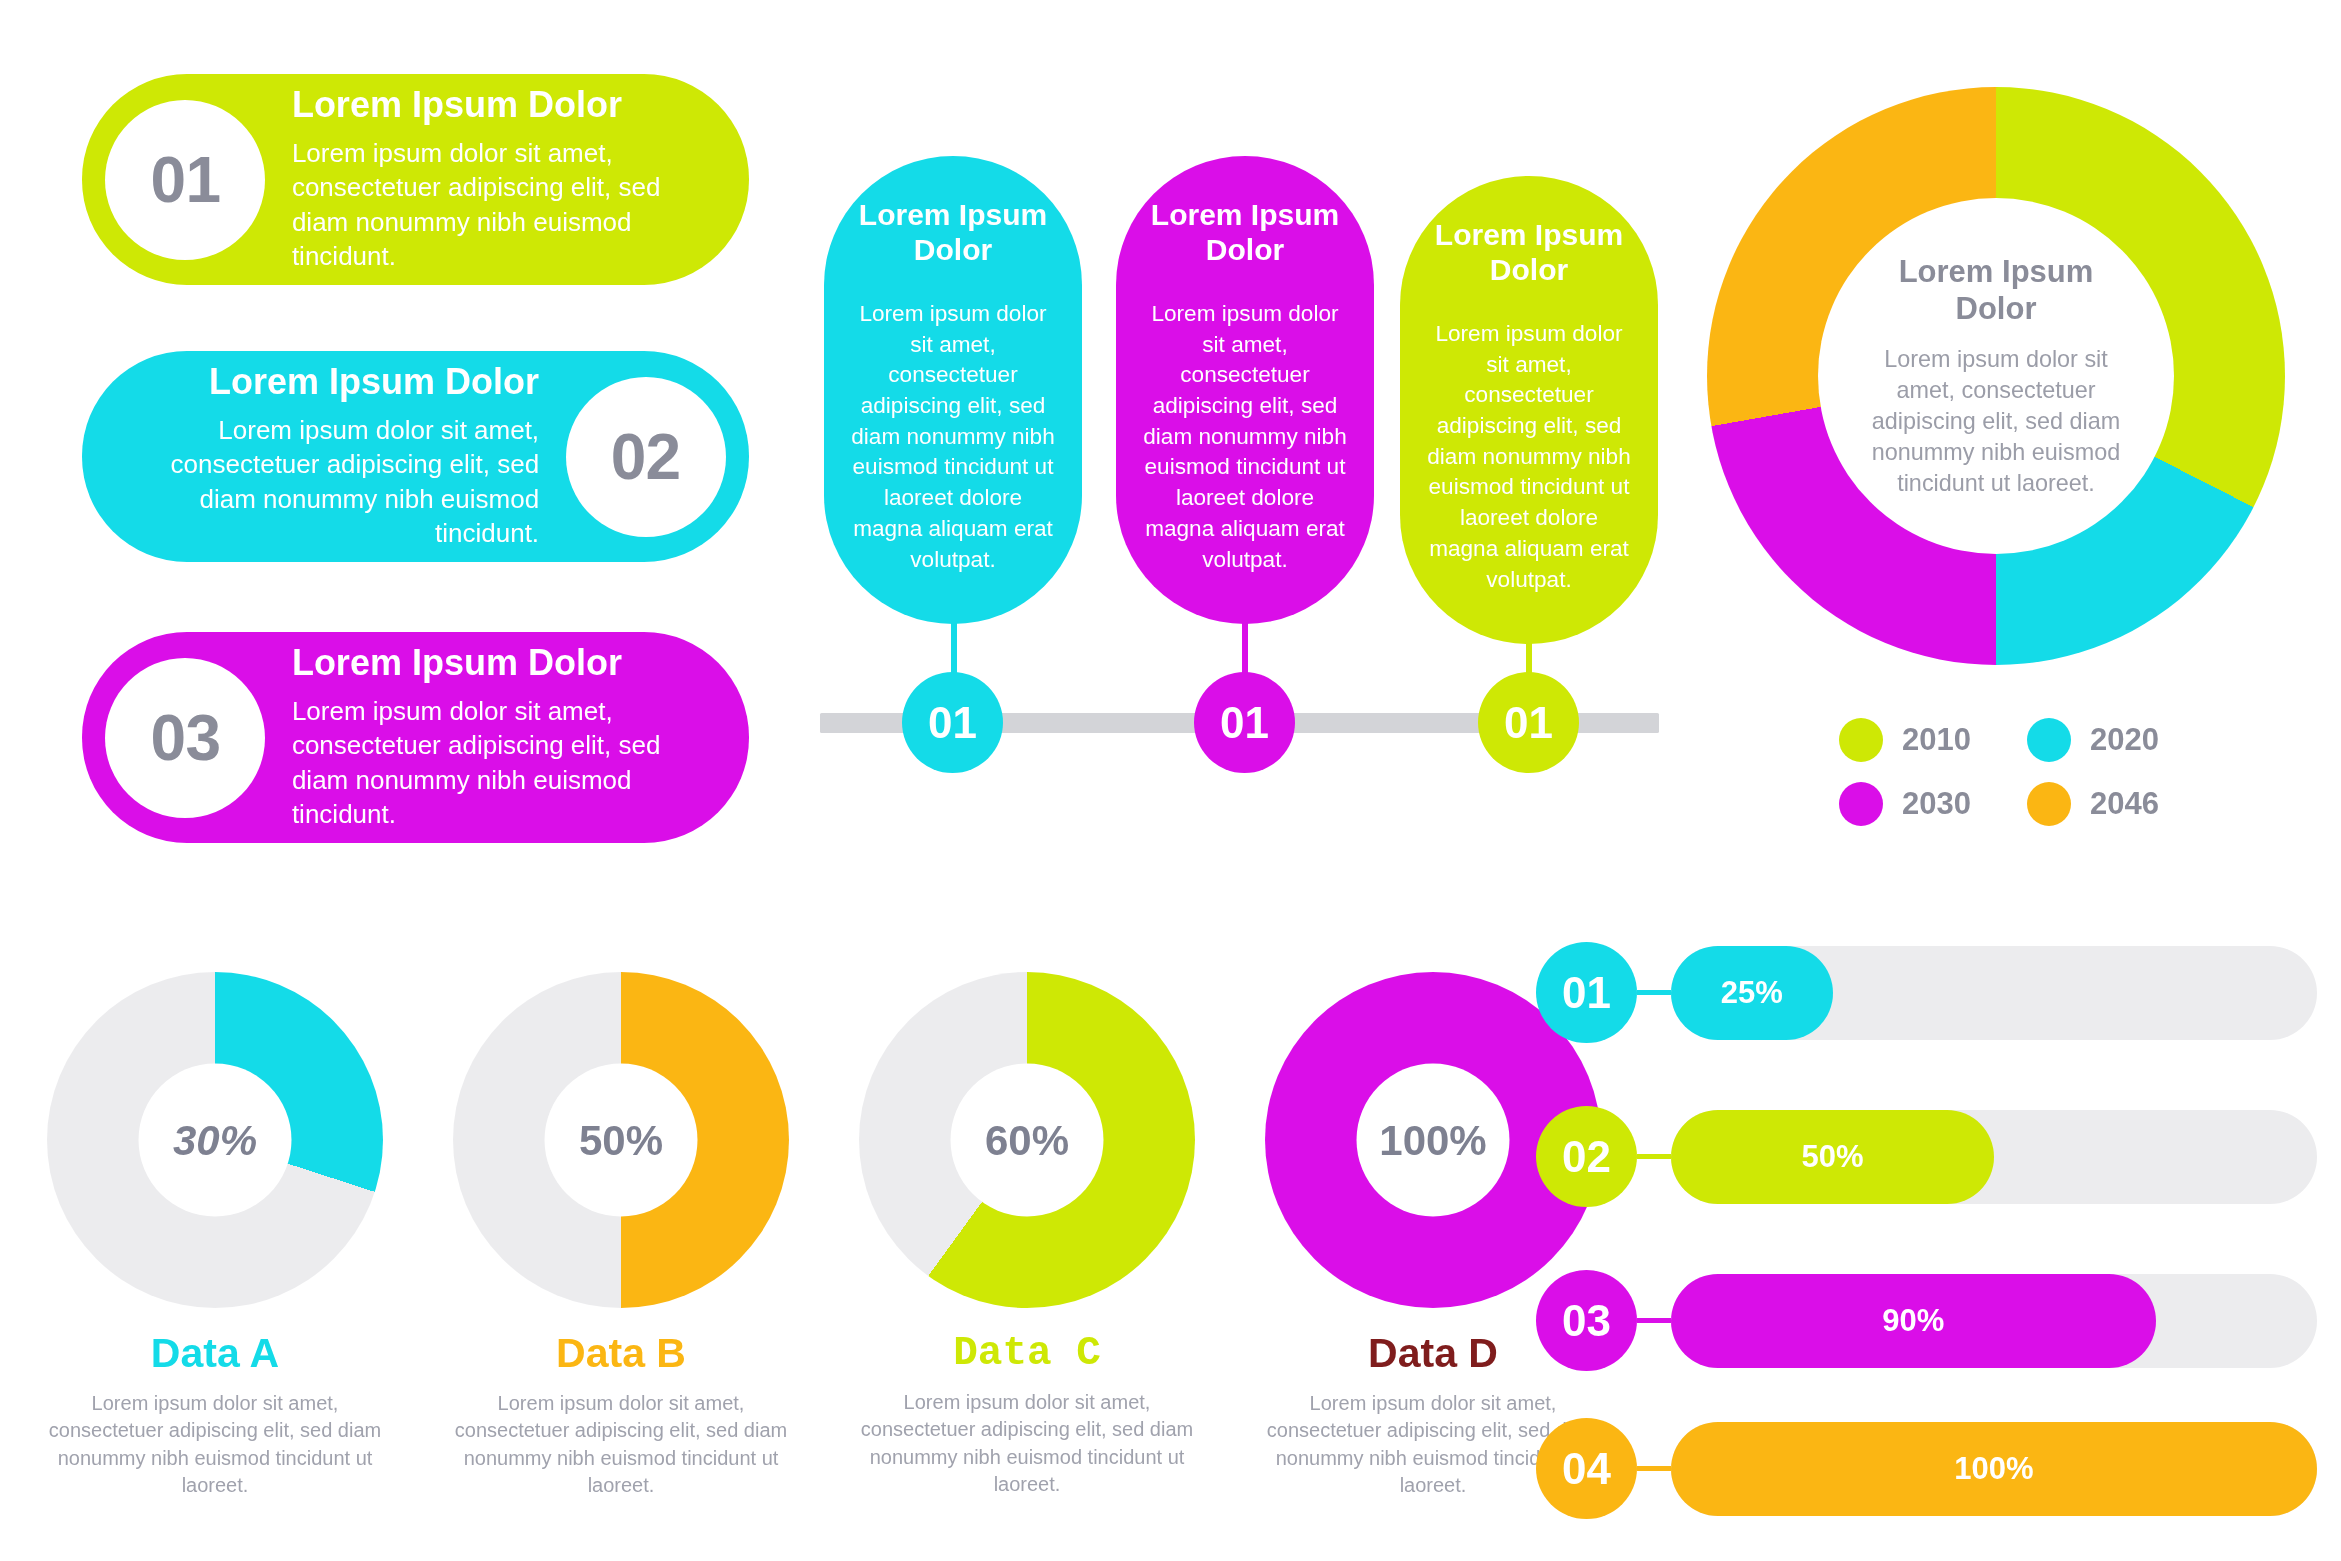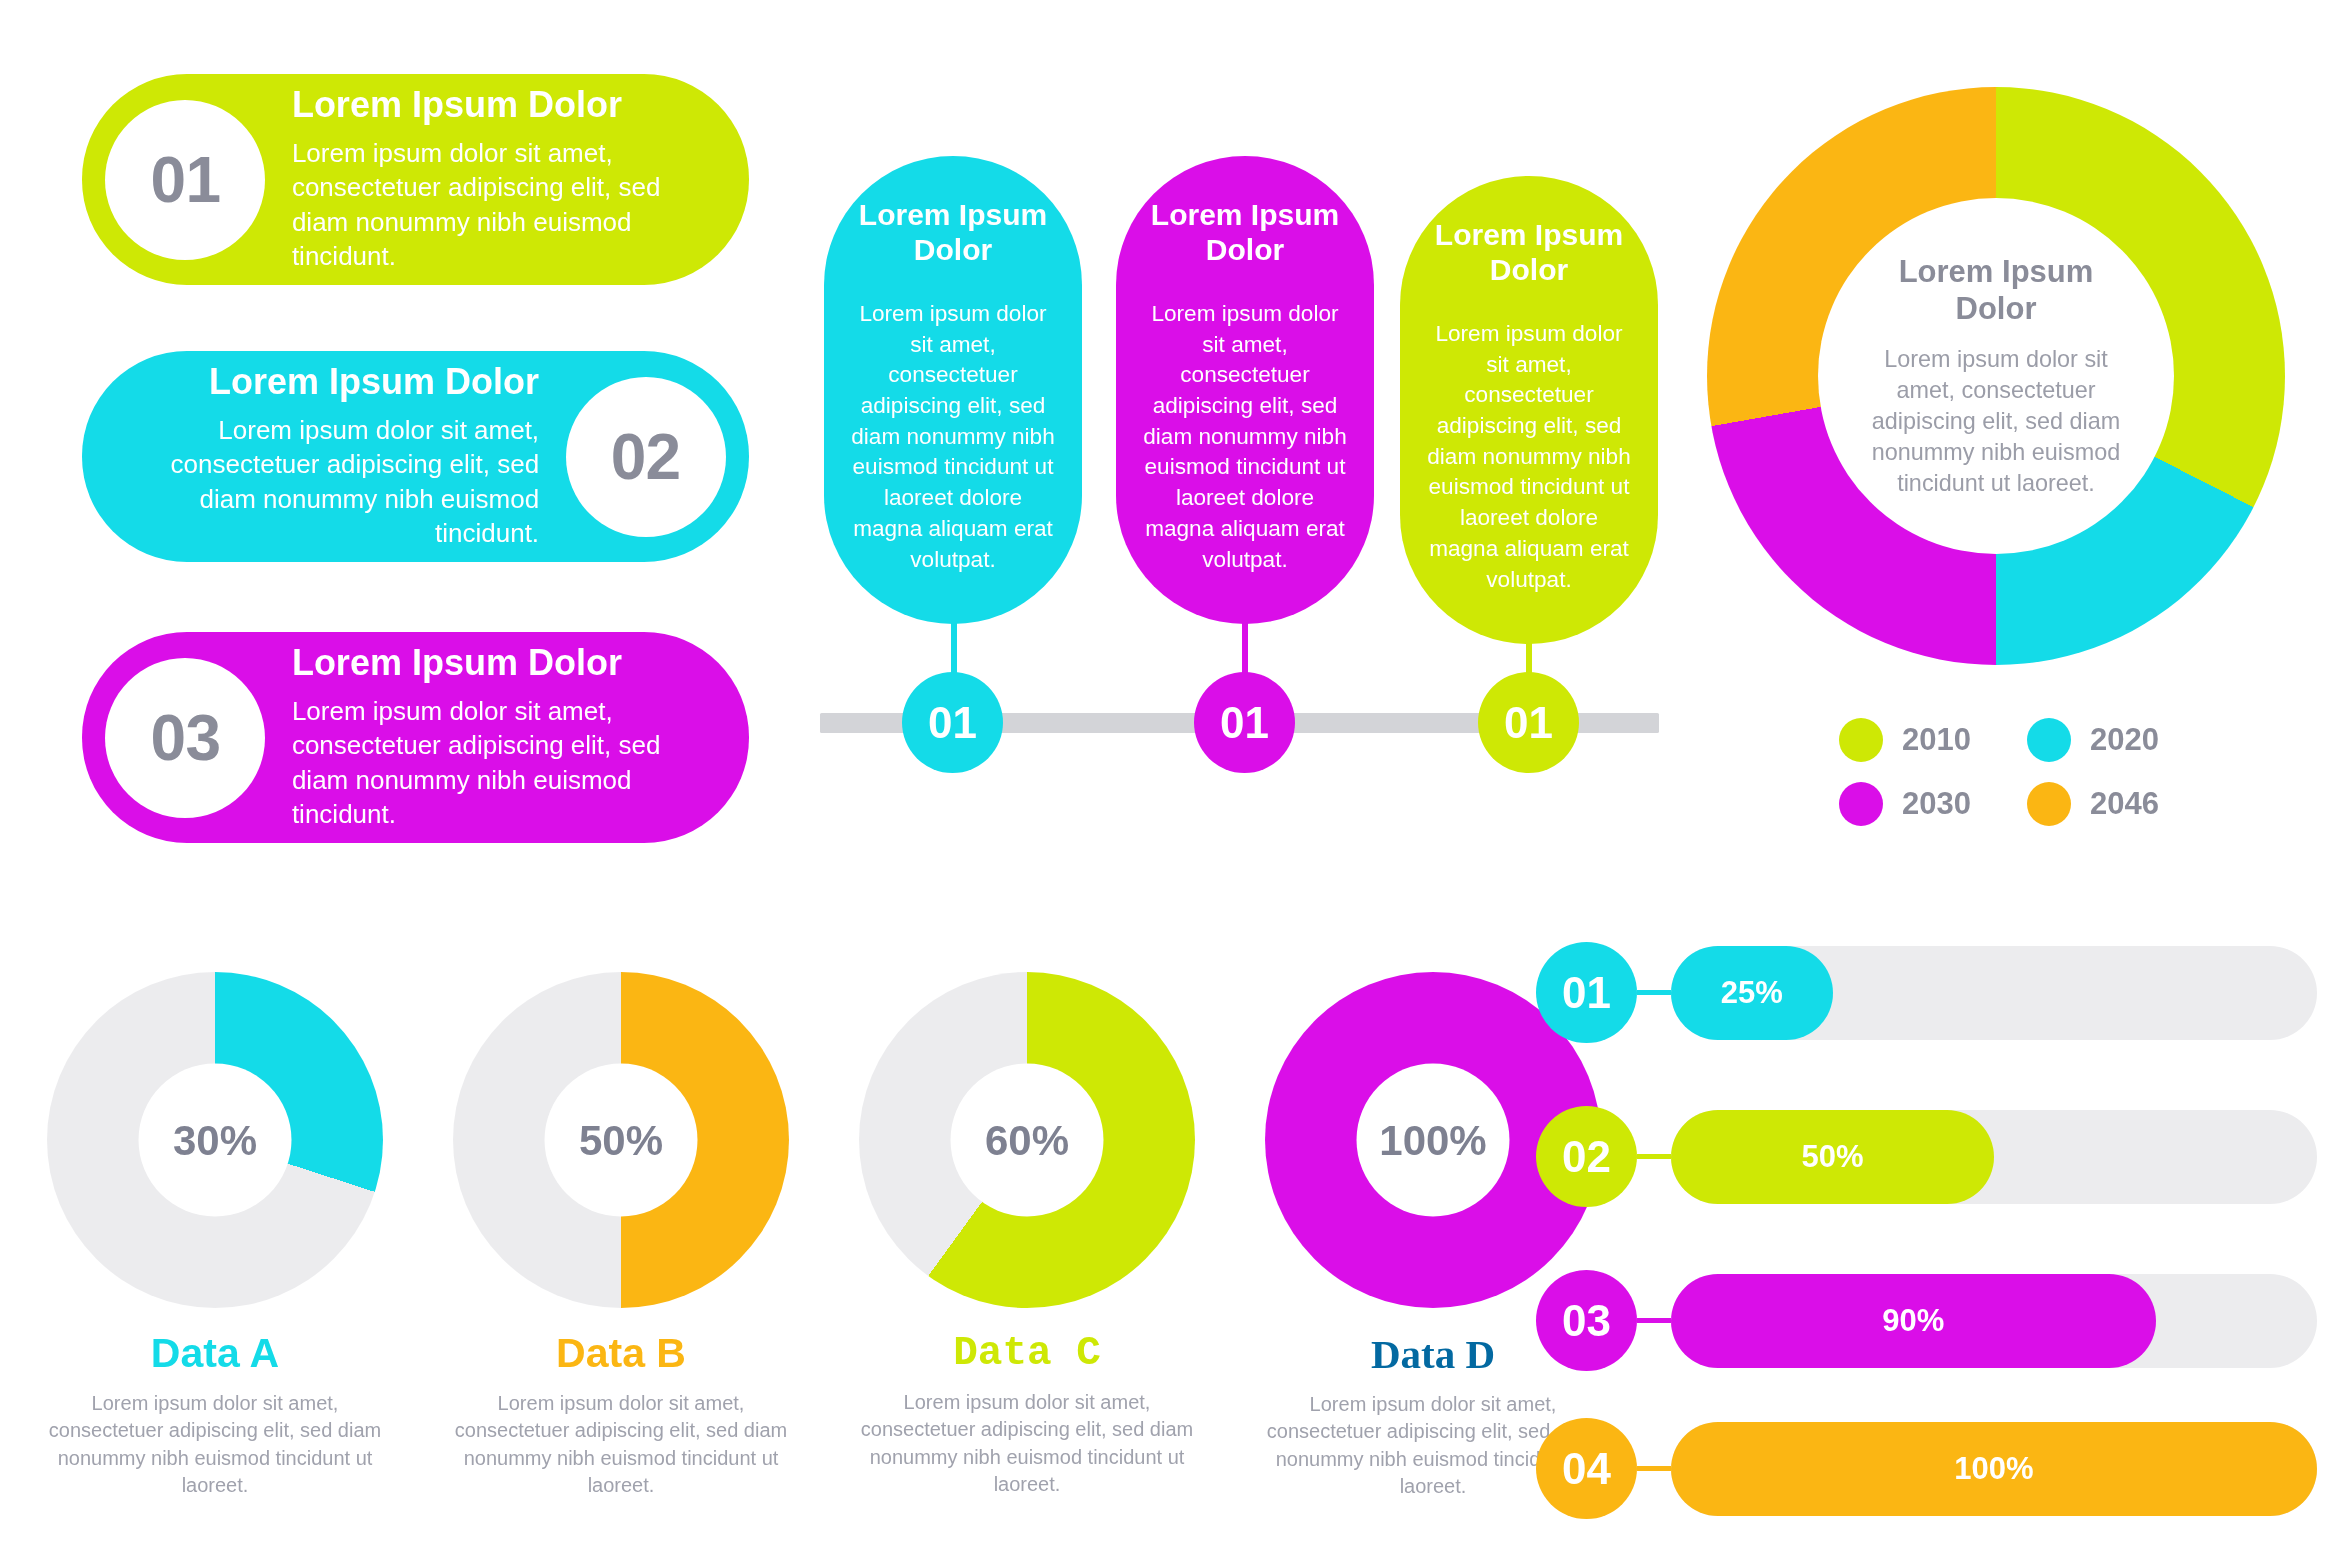--- a/index.html
+++ b/index.html
@@ -193,21 +193,21 @@
       <span class="legend-dot" style="background:#da0ee8;"></span>
       <span class="legend-label">2030</span>
     </div>
     <div class="legend-item">
       <span class="legend-dot" style="background:#fbb613;"></span>
       <span class="legend-label">2046</span>
     </div>
   </div>
 
   <div class="pdonut" style="left:47px;top:972px;width:336px;">
-    <div class="pdonut-ring" style="height:336px;background:conic-gradient(#14dbe8 0deg 108deg,#ececee 108deg 360deg);">
+    <div class="pdonut-ring" style="height:336px;background:conic-gradient(#14dbe8 0deg 108deg,#ececee 108deg 360deg);font-style:italic;">
       <div class="pdonut-hole" style="width:153px;height:153px;">30%</div>
     </div>
     <div class="pdonut-label" style="color:#14dbe8;">Data A</div>
     <div class="pdonut-desc">Lorem ipsum dolor sit amet, consectetuer adipiscing elit, sed diam nonummy nibh euismod tincidunt ut laoreet.</div>
   </div>
 
   <div class="pdonut" style="left:453px;top:972px;width:336px;">
     <div class="pdonut-ring" style="height:336px;background:conic-gradient(#fbb613 0deg 180deg,#ececee 180deg 360deg);">
       <div class="pdonut-hole" style="width:153px;height:153px;">50%</div>
     </div>
@@ -220,21 +220,21 @@
       <div class="pdonut-hole" style="width:153px;height:153px;">60%</div>
     </div>
     <div class="pdonut-label" style="color:#cee805;font-family:Liberation Mono, monospace;">Data C</div>
     <div class="pdonut-desc">Lorem ipsum dolor sit amet, consectetuer adipiscing elit, sed diam nonummy nibh euismod tincidunt ut laoreet.</div>
   </div>
 
   <div class="pdonut" style="left:1265px;top:972px;width:336px;">
     <div class="pdonut-ring" style="height:336px;background:conic-gradient(#da0ee8 0deg 360deg);">
       <div class="pdonut-hole" style="width:153px;height:153px;">100%</div>
     </div>
-    <div class="pdonut-label" style="color:#0369a1;font-family:Liberation Serif, serif;">Data D</div>
+    <div class="pdonut-label" style="color:#7f1d1d;">Data D</div>
     <div class="pdonut-desc">Lorem ipsum dolor sit amet, consectetuer adipiscing elit, sed diam nonummy nibh euismod tincidunt ut laoreet.</div>
   </div>
 
   <div class="prow" style="left:1536px;top:942px;width:781px;">
     <div class="pbadge" style="background:#14dbe8;">01</div>
     <div class="pconn" style="background:#14dbe8;"></div>
     <div class="ptrack">
       <div class="pfill" style="width:25%;background:#14dbe8;">25%</div>
     </div>
   </div>

